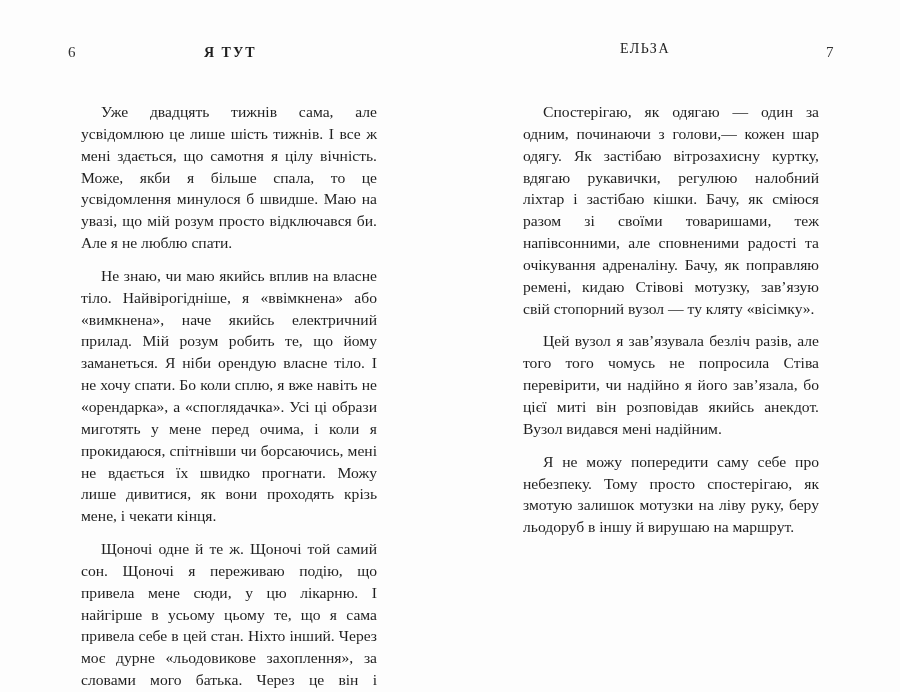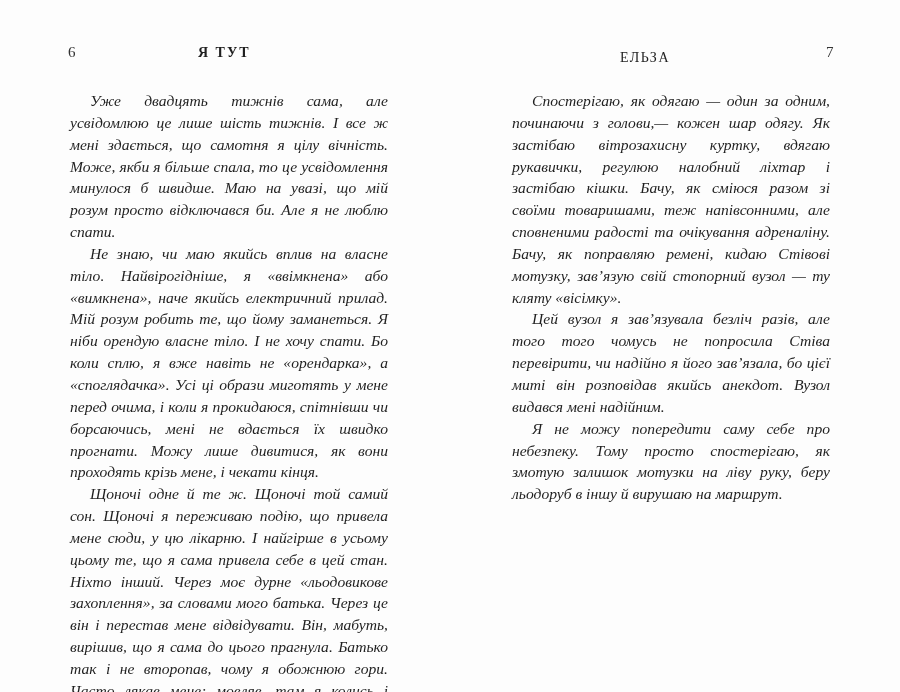--- a/index.html
+++ b/index.html
@@ -9,31 +9,31 @@
     font-family: "DejaVu Serif", "Liberation Serif", serif;
     color: #1f1f1f;
   }
   .page { position: absolute; top: 0; height: 692px; }
   .page.left { left: 0; width: 450px; }
   .page.right { left: 450px; width: 450px; }
   .folio { position: absolute; top: 44px; font-size: 15px; color: #333; font-family: "Liberation Serif", serif; }
   .left .folio { left: 68px; }
   .right .folio { left: 376px; }
   .runtitle { letter-spacing: 2px; font-weight: bold; font-family: "Liberation Serif", serif; font-size: 14px; }
-  .left .runtitle { position: absolute; left: 198px; top: 45px; }
-  .right .runtitle { position: absolute; left: 170px; top: 50px; font-weight: normal; letter-spacing: 1.5px; }
+  .left .runtitle { position: absolute; left: 204px; top: 45px; }
+  .right .runtitle { position: absolute; left: 170px; top: 41px; font-weight: normal; letter-spacing: 1.5px; }
   .text {
     position: absolute; top: 90px; width: 318px;
     font-family: "Liberation Serif", serif;
     font-size: 15.6px; line-height: 21.85px;
     text-align: justify; hyphens: manual;
   }
   .left .text { left: 70px; }
   .right .text { left: 62px; }
-  .text p { margin: 0; text-indent: 20px; font-style: italic; }
+  .text p { margin: 11px; text-indent: 20px; }
 </style>
 </head>
 <body>
 
 <div class="page left">
   <span class="folio">6</span>
   <span class="runtitle">Я ТУТ</span>
   <div class="text">
     <p>Уже двадцять тижнів сама, але усвідомлюю це лише шість тижнів. І все ж мені здається, що самотня я цілу вічність. Може, якби я більше спала, то це усвідомлення минулося б швидше. Маю на увазі, що мій розум просто відключався би. Але я не люблю спати.</p>
     <p>Не знаю, чи маю якийсь вплив на власне тіло. Найвірогідніше, я «ввімкнена» або «вимкнена», наче якийсь електричний прилад. Мій розум робить те, що йому заманеться. Я ніби орендую власне тіло. І не хочу спати. Бо коли сплю, я вже навіть не «орендарка», а «споглядачка». Усі ці образи миготять у мене перед очима, і коли я прокидаюся, спітнівши чи борсаючись, мені не вдається їх швидко прогнати. Можу лише дивитися, як вони проходять крізь мене, і чекати кінця.</p>

